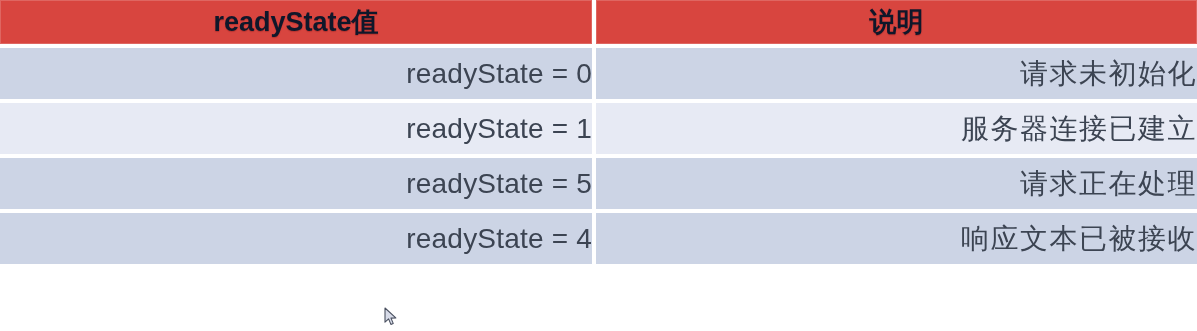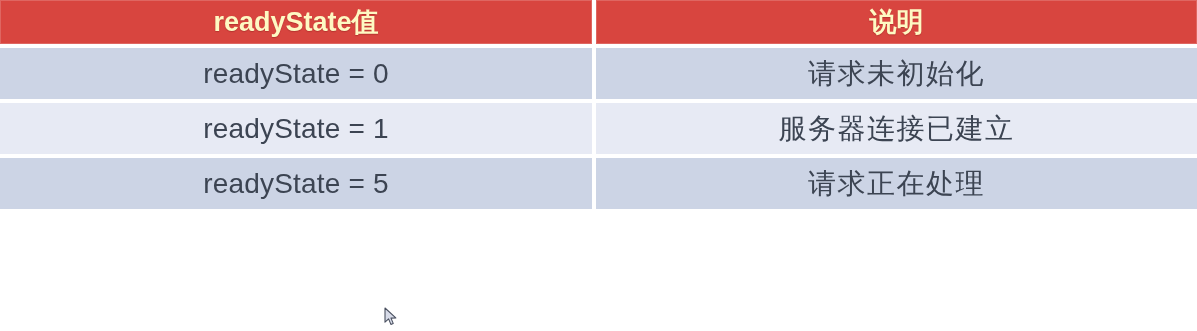--- a/index.html
+++ b/index.html
@@ -29,37 +29,37 @@
     table-layout: fixed;
   }
 
   table.state-table col.col-state { width: 592px; }
   table.state-table col.col-desc  { width: 601px; }
 
   thead th {
     height: 44px;
     padding: 0;
     background: #d8453f;
-    color: #fef9c3;
+    color: #0f172a;
     font-size: 27px;
     font-weight: bold;
     text-align: center;
     vertical-align: middle;
     letter-spacing: 0px;
     text-shadow: 0 1px 1px rgba(120,20,20,0.35);
     box-shadow: inset 0 0 0 1px rgba(255,255,255,0.18);
   }
 
   tbody td {
     height: 51px;
     padding: 0;
     font-size: 28px;
     font-weight: normal;
     color: #3c4452;
-    text-align: center;
+    text-align: right;
     vertical-align: middle;
     white-space: nowrap;
     margin-left: 39px;
   }
 
   tbody tr.row-dark td  { background: #ccd4e5; }
   tbody tr.row-light td { background: #e7eaf4; }
 
   tbody td.cell-state { letter-spacing: 0.2px; }
   tbody td.cell-desc  { letter-spacing: 1.5px; }
@@ -96,20 +96,24 @@
         <td class="cell-desc">请求未初始化</td>
       </tr>
       <tr class="row-light">
         <td class="cell-state">readyState = 1</td>
         <td class="cell-desc">服务器连接已建立</td>
       </tr>
       <tr class="row-dark">
         <td class="cell-state">readyState = 5</td>
         <td class="cell-desc">请求正在处理</td>
       </tr>
+      <tr class="row-dark">
+        <td class="cell-state">readyState = 4</td>
+        <td class="cell-desc">响应文本已被接收</td>
+      </tr>
     </tbody>
   </table>
 
   <span class="cursor">
     <svg width="14" height="20" viewBox="0 0 14 20" xmlns="http://www.w3.org/2000/svg">
       <path d="M1 1 L1 15.2 L4.6 11.9 L6.9 17.4 L9.2 16.4 L7 11.1 L11.8 10.9 Z" fill="#d7dbe8" stroke="#4a5060" stroke-width="1.1" stroke-linejoin="round"></path>
     </svg>
   </span>
 
 </div>

